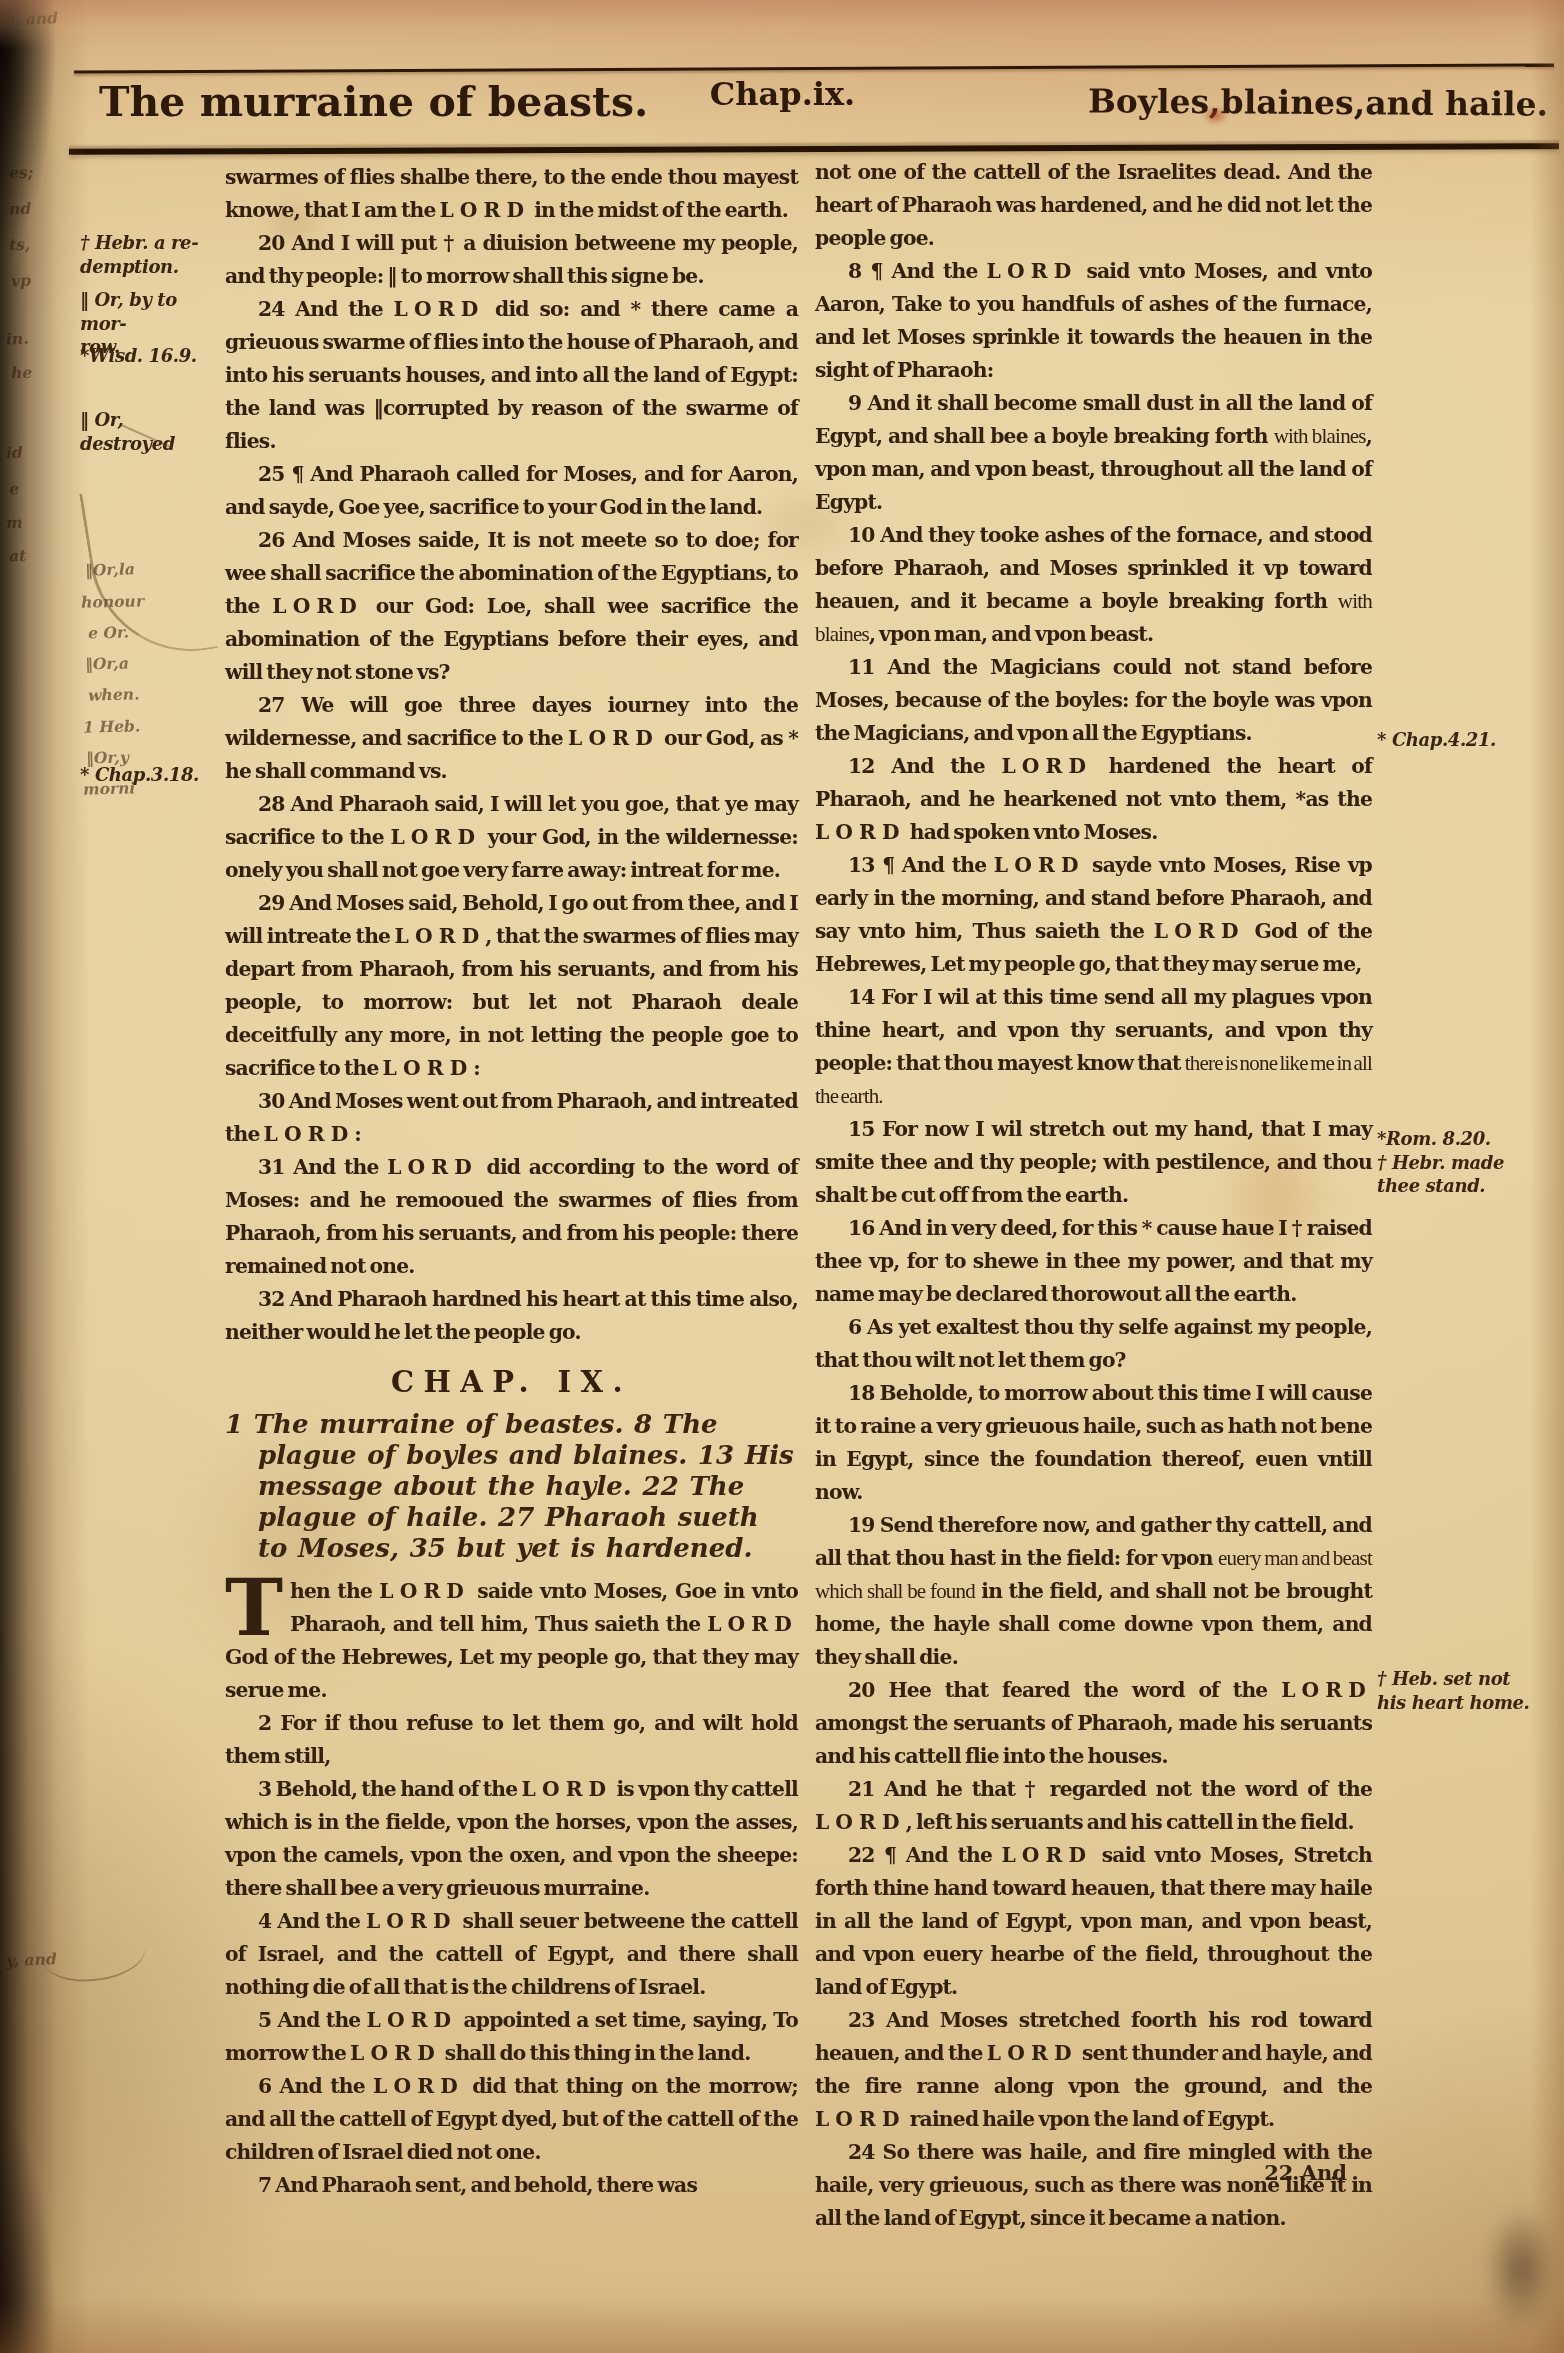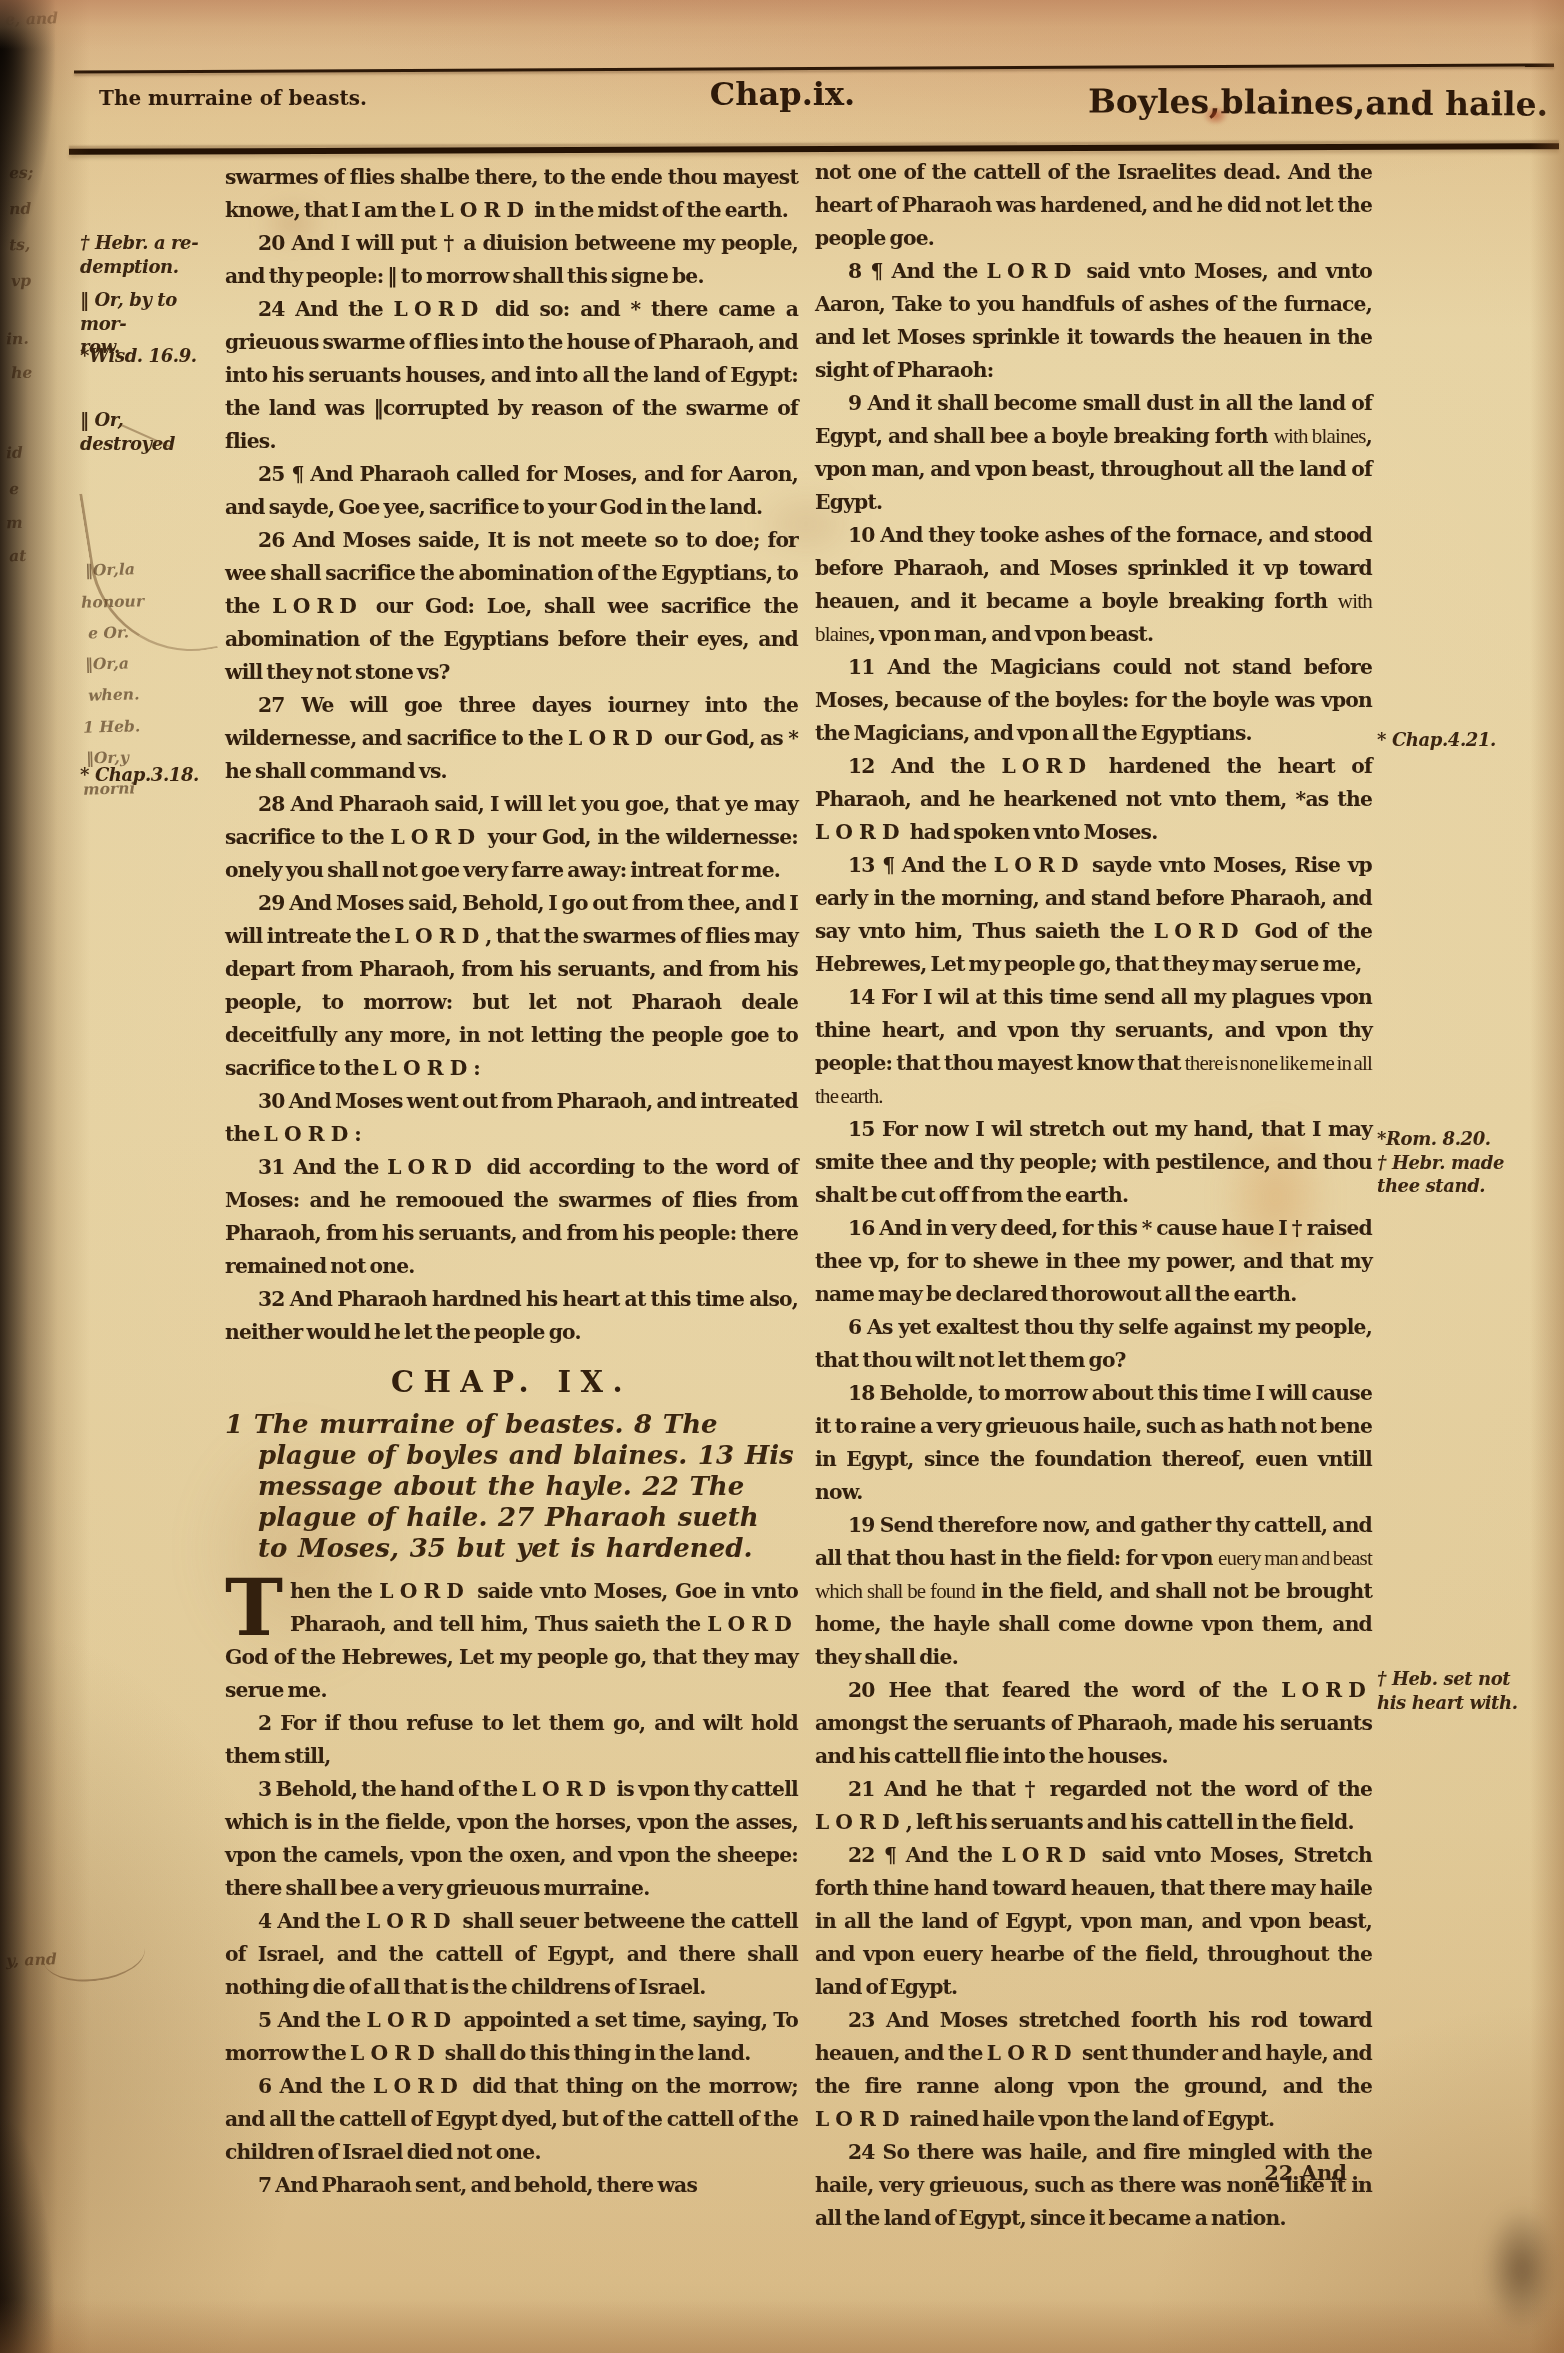--- a/index.html
+++ b/index.html
@@ -25,21 +25,21 @@
   .bottom-edge{position:absolute;bottom:0;left:0;width:100%;height:55px;
     background:linear-gradient(0deg, rgba(150,95,50,0.35), rgba(0,0,0,0));}
 
   .rule{position:absolute;background:#2c1808;}
   .rule-top{left:74px;right:11px;top:67px;height:3.1px;transform:rotate(-0.28deg);
     box-shadow:0 2.3px 2.3px rgba(90,55,25,0.35);}
   .rule-head{left:69px;right:6.3px;top:146px;height:5.5px;transform:rotate(-0.22deg);background:#241204;
     box-shadow:0 -3.1px 1.6px rgba(90,55,25,0.30), 0 3.1px 3.9px rgba(90,55,25,0.25);}
 
   .hdr{position:absolute;color:#2e1a0a;font-weight:bold;}
-  .hdr-left{left:99px;top:78px;font-size:20px;margin-top:8px;}
+  .hdr-left{left:99px;top:78px;font-size:41px;}
   .hdr-center{left:681px;width:203px;top:75px;font-size:32px;text-align:center;}
   .hdr-right{right:17px;top:83px;font-size:33px;transform:rotate(0.4deg);}
 
   .col{position:absolute;color:#33200e;}
   .col-left{left:225px;top:161px;width:573px;}
   .col-right{left:815px;top:156px;width:557px;}
   .verse{margin:0;text-align:justify;font-weight:bold;font-size:20.3px;line-height:33px;
     letter-spacing:-0.8px;word-spacing:-2.3px;}
   .verse.ind{text-indent:33px;}
   .lord{letter-spacing:0.30em;margin-top:9px;}
@@ -162,21 +162,21 @@
   </div>
 
   <div class="catchword">22 And</div>
 
   <div class="notes notes-right">
       <div class="mnote" style="top: 728px;">* Chap.4.21.</div>
       <div class="mnote" style="top: 1127px;">*Rom. 8.20.
 † Hebr. made
 thee stand.</div>
       <div class="mnote" style="top: 1667px;">† Heb. set not
-his heart with.</div>
+his heart home.</div>
     </div>
 
   <div class="frag-layer">
       <div class="frag" style="top: 9.4px; left: 4.7px;">e, and</div>
       <div class="frag" style="top: 163px; left: 9.4px;">es;</div>
       <div class="frag" style="top: 199px; left: 9.4px;">nd</div>
       <div class="frag" style="top: 235px; left: 9.4px;">ts,</div>
       <div class="frag" style="top: 271px; left: 11px;">vp</div>
       <div class="frag" style="top: 329px; left: 6.3px;">in.</div>
       <div class="frag" style="top: 363px; left: 11px;">he</div>

